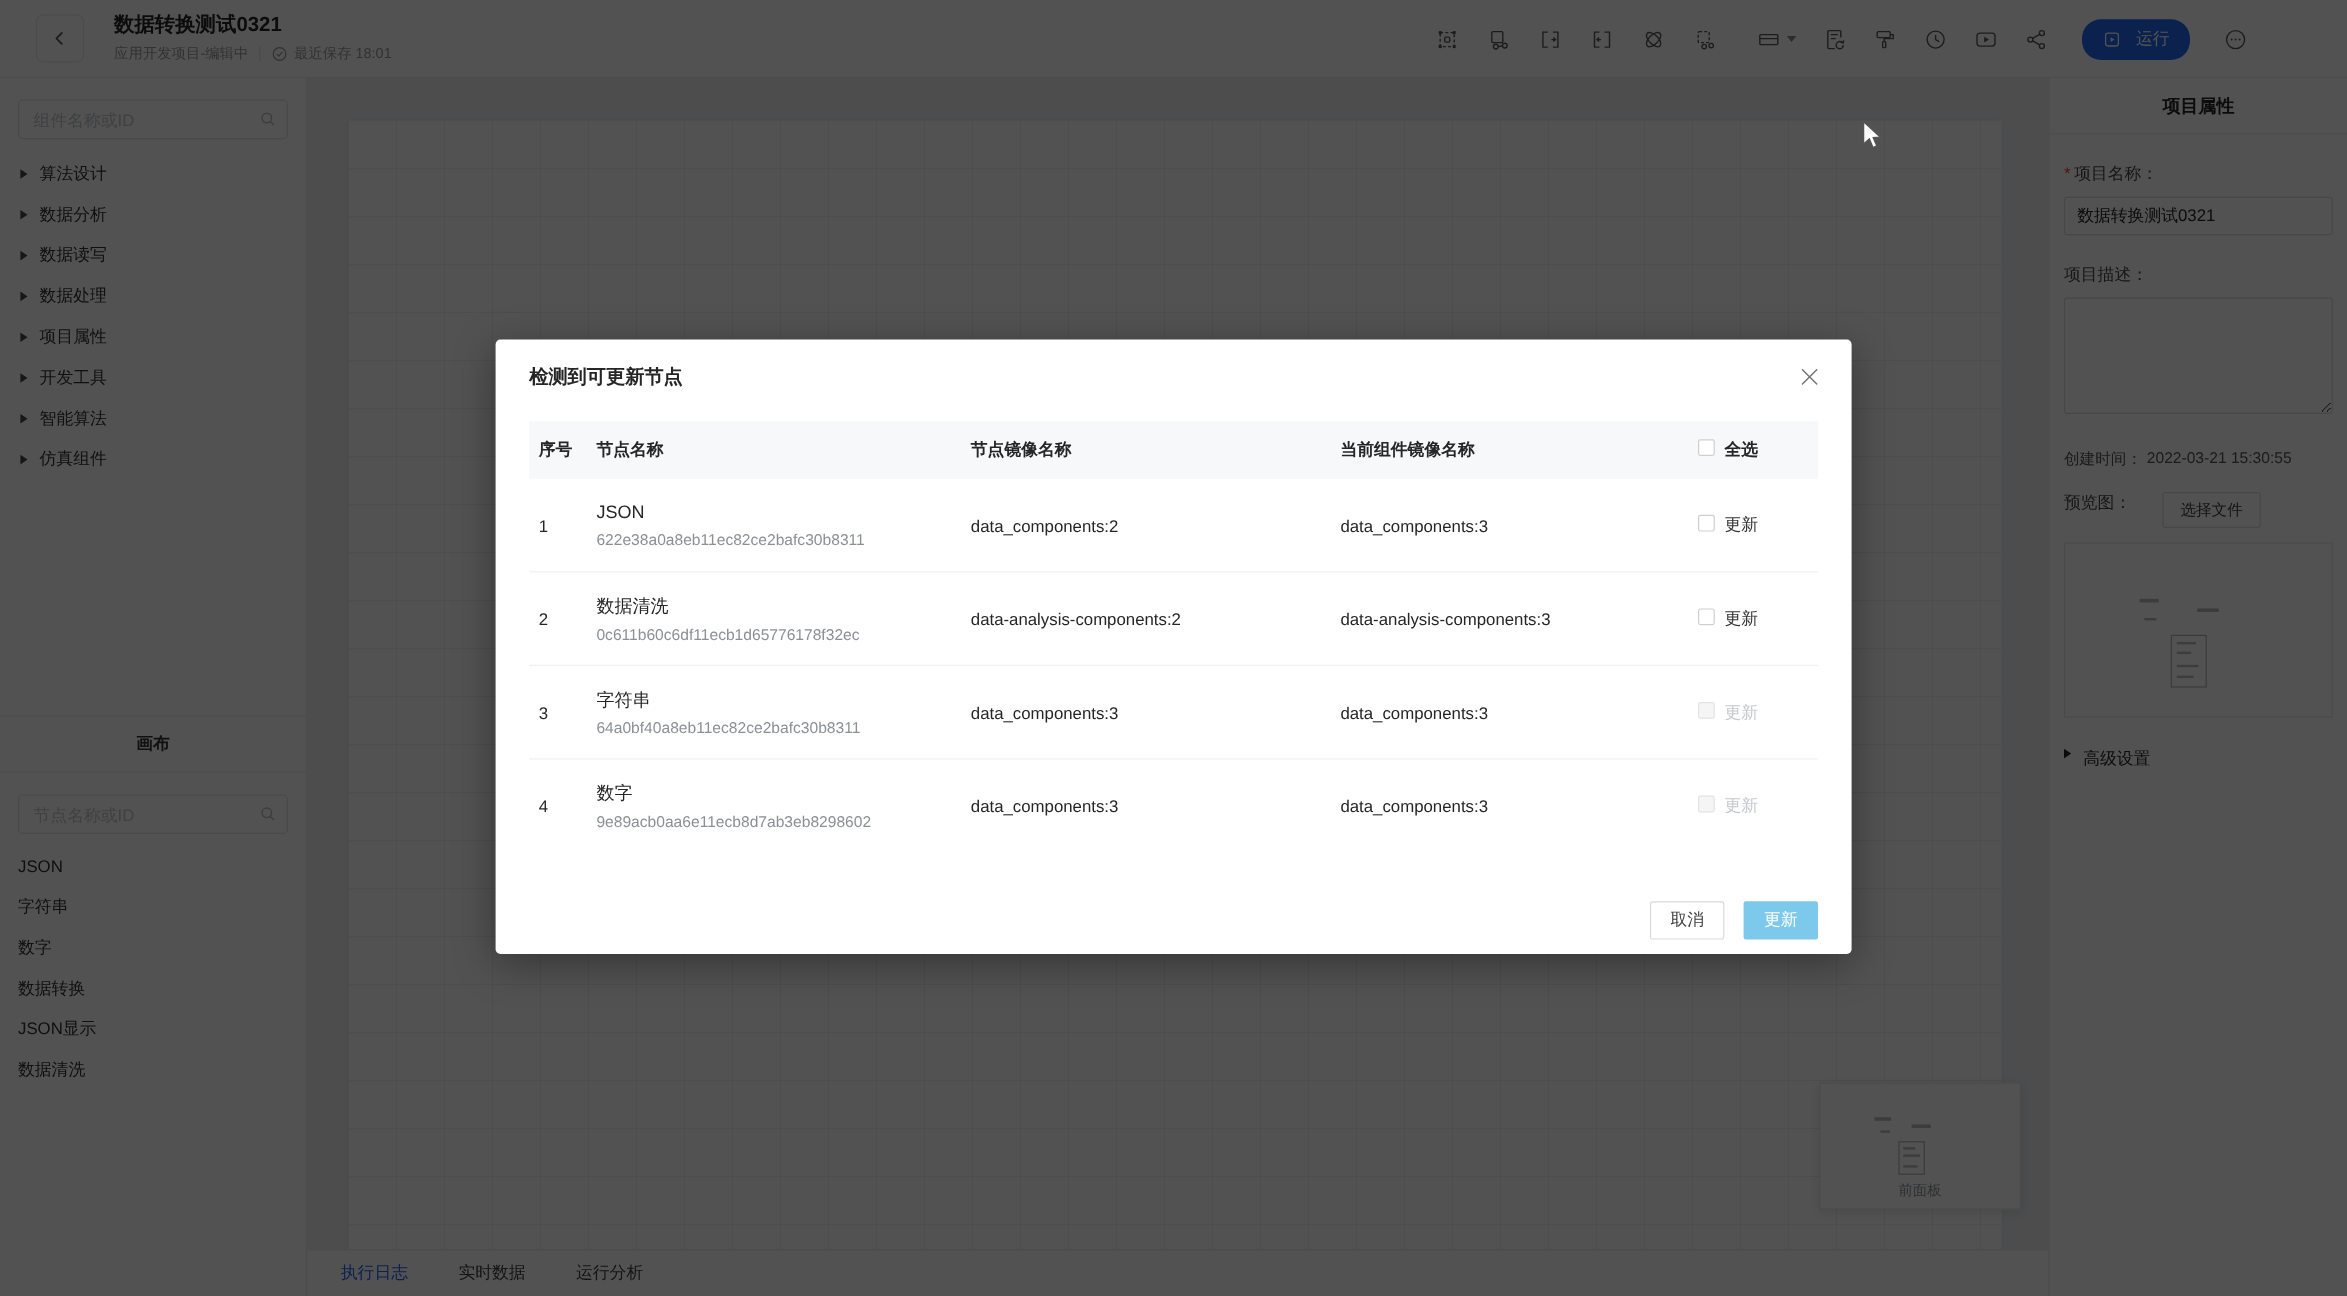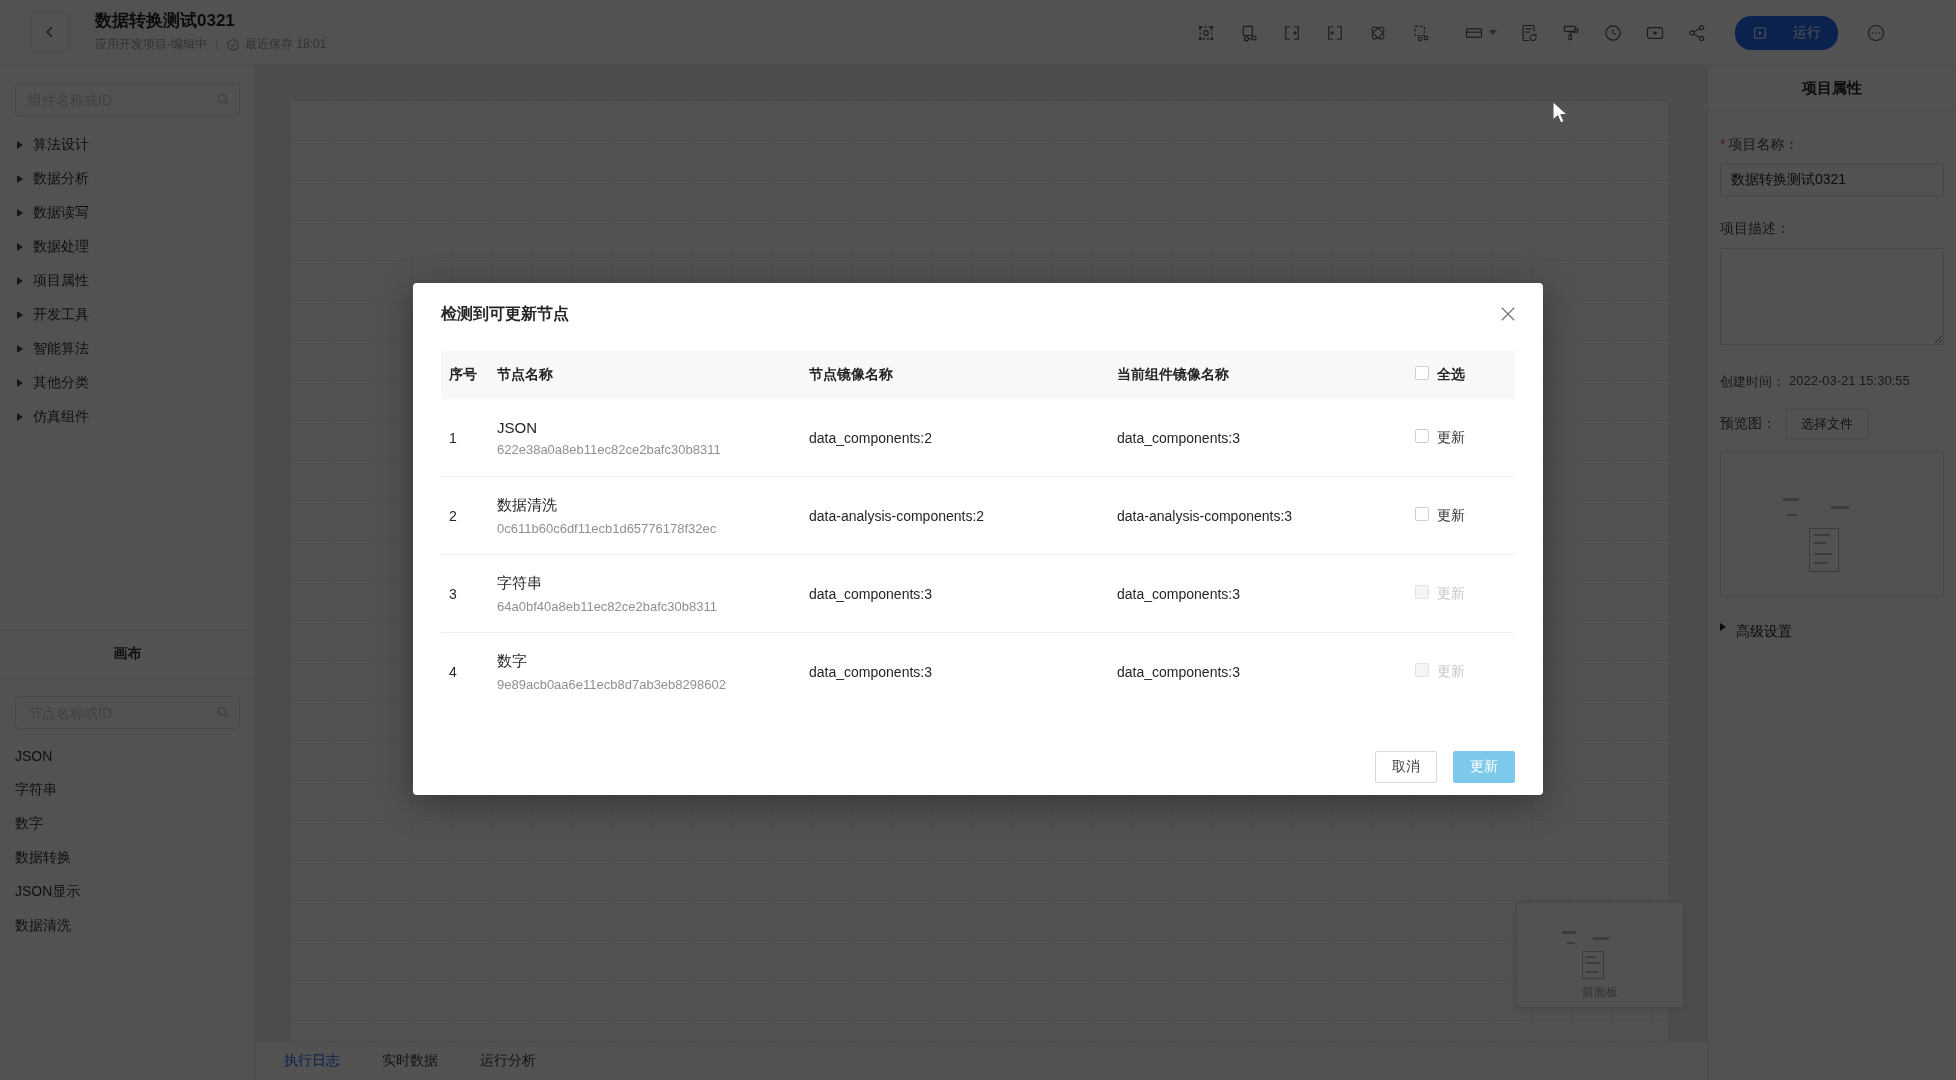--- a/index.html
+++ b/index.html
@@ -18,21 +18,21 @@
   .vdiv{width:1px;height:12px;background:#e0e0e0}
   .save-status{display:flex;align-items:center;gap:5px}
   .toolbar{position:absolute;top:0;height:65px;display:flex;align-items:center}
   .tb-group1{left:1196px;gap:23px}
   .tb-group2{left:1464px;gap:22px}
   .tbi{width:20px;height:20px;color:#595959;display:block}
   .tbi-btn{display:flex;align-items:center;cursor:pointer}
   .caret-down{width:0;height:0;border-top:5px solid #8c8c8c;border-left:4px solid transparent;
     border-right:4px solid transparent;margin-left:5px}
   .run-btn{height:34px;padding:0 17px;background:var(--accent,#2468f2);border:none;border-radius:16px;
-    color:#fff;font-size:14px;display:flex;align-items:center;gap:25px;cursor:pointer;margin:0 6px}
+    color:#fff;font-size:14px;display:flex;align-items:center;gap:12px;cursor:pointer;margin:0 6px}
   .run-btn svg{width:16px;height:16px;color:#fff}
 
   
   .left-panel{position:absolute;top:65px;left:0;bottom:0;width:256px;background:#fff;
     border-right:1px solid #e8e8e8;z-index:4}
   .lp-tabs{display:flex;align-items:center;height:45px;padding:0 15px;border-bottom:1px solid #ebebeb;position:relative}
   .lp-tab{font-size:15px;color:#404040;margin-right:18px;cursor:pointer;position:relative;height:45px;
     display:flex;align-items:center}
   .lp-tab.active{color:var(--accent,#2468f2);font-weight:600}
   .lp-tab.active::after{content:"";position:absolute;left:0;right:0;bottom:0;height:2px;background:var(--accent,#2468f2)}
@@ -76,21 +76,21 @@
   .rp-title{height:47px;display:flex;align-items:center;justify-content:center;font-size:15px;
     font-weight:600;color:#262626;border-bottom:1px solid #ebebeb}
   .rp-body{padding:0 12px}
   .rp-label-row{margin-top:24px;font-size:14px;color:#4a4a4a}
   .req-star{color:var(--danger,#f03e3e);margin-right:3px}
   .rp-input{margin-top:10px;width:100%;height:32px;border:1px solid #dcdcdc;border-radius:2px;
     padding:0 10px;font-size:14px;color:#262626;outline:none;background:#fff}
   .rp-textarea{margin-top:10px;width:100%;height:97px;border:1px solid #dcdcdc;border-radius:2px;
     padding:6px 10px;font-size:13px;color:#262626;outline:none;resize:both;font-family:inherit;background:#fff}
   .rp-created{margin-top:24px;font-size:13px;color:#555;display:flex;gap:4px;white-space:nowrap}
-  .rp-preview-row{margin-top:18px;display:flex;align-items:center;gap:10px;font-size:14px;color:#4a4a4a}
+  .rp-preview-row{margin-top:18px;display:flex;align-items:flex-start;gap:26px;font-size:14px;color:#4a4a4a}
   .choose-file-btn{height:30px;padding:0 14px;border:1px solid #dcdcdc;border-radius:2px;background:#fff;
     font-size:13px;color:#404040;cursor:pointer}
   .rp-preview-box{position:relative;margin-top:12px;width:100%;height:146px;border:1px solid #e3e3e3;background:#fff}
   .rp-advanced{margin-top:26px;display:flex;font-size:14px;color:#262626;cursor:pointer}
   .rp-advanced .tri{border-left-color:#262626}
 
   
   .mask{position:absolute;inset:0;background:rgba(0,0,0,.68);z-index:50}
   .modal{position:absolute;left:413px;top:283px;width:1130px;height:512px;background:#fff;border-radius:4px;
     box-shadow:0 8px 34px rgba(0,0,0,.35);z-index:60}
@@ -275,24 +275,20 @@
         <div class="cat-item">
           <span class="tri"></span>
           <span>开发工具</span>
         </div>
 
         <div class="cat-item">
           <span class="tri"></span>
           <span>智能算法</span>
         </div>
 
-        <div class="cat-item">
-          <span class="tri"></span>
-          <span>其他分类</span>
-        </div>
 
         <div class="cat-item">
           <span class="tri"></span>
           <span>仿真组件</span>
         </div>
       </div>
 
     <div class="lp-divider top-gap"></div>
     <div class="canvas-title">画布</div>
     <div class="lp-divider"></div>

